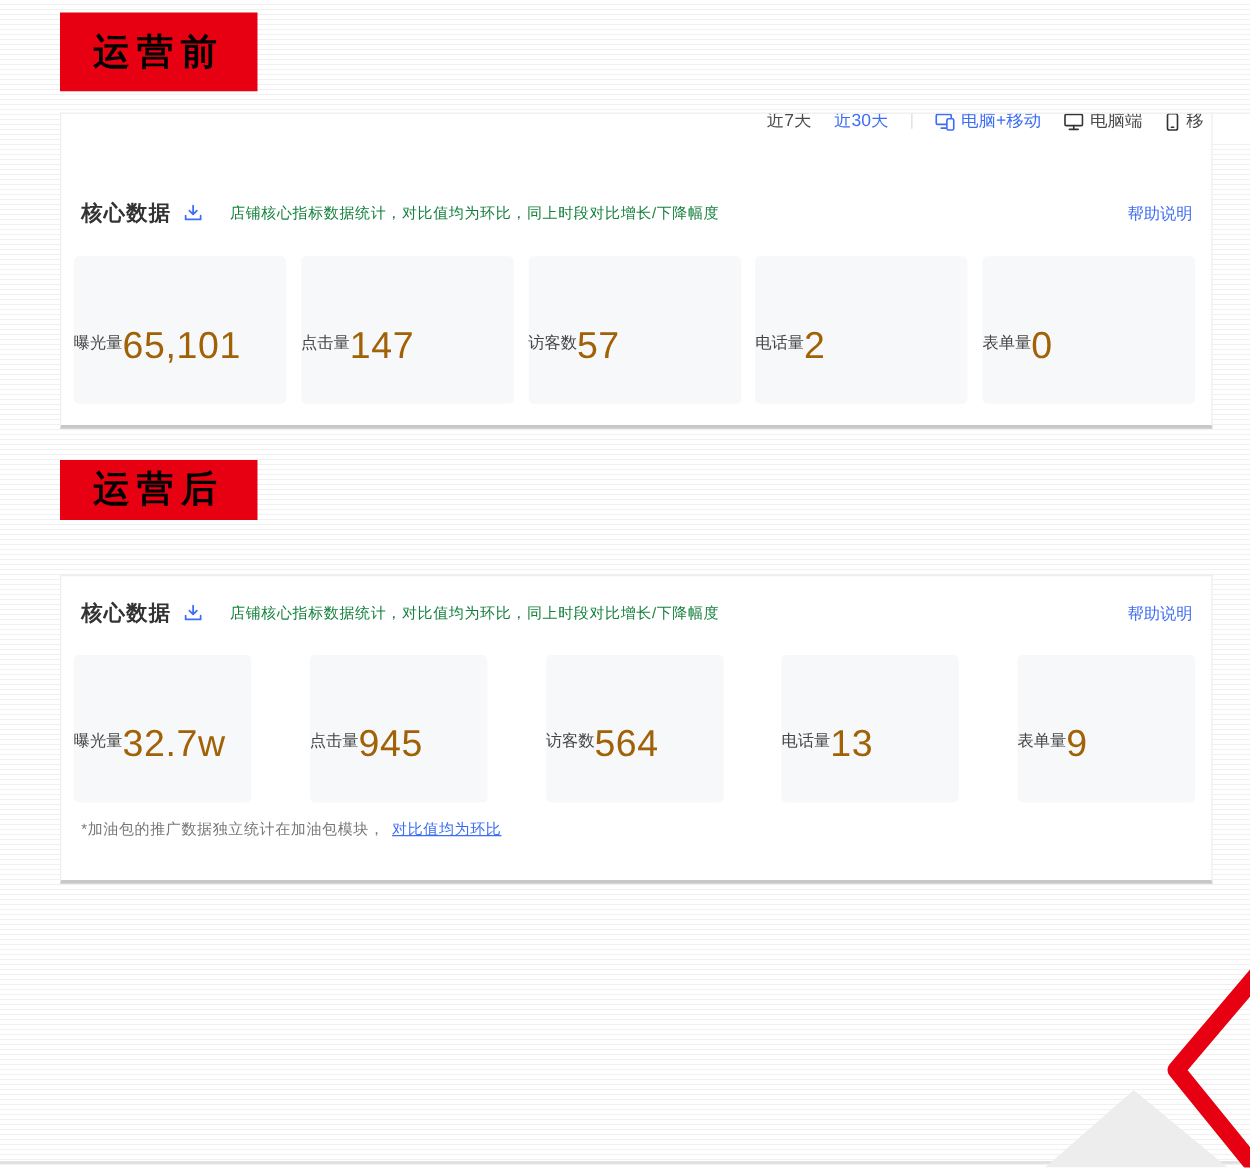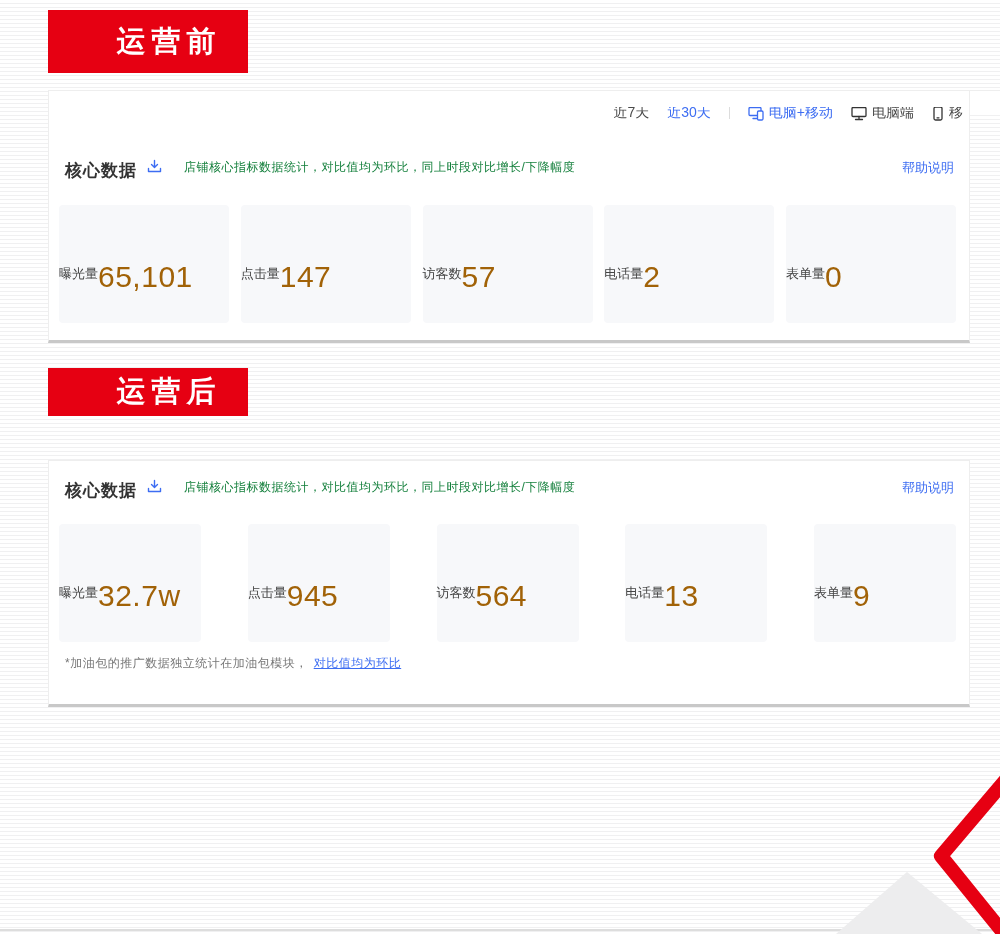--- a/index.html
+++ b/index.html
@@ -3,47 +3,47 @@
 <meta charset="utf-8">
 <style>
   html,body{margin:0;padding:0;}
   body{
     width:1000px;height:934px;position:relative;overflow:hidden;
     font-family:"Liberation Sans","DejaVu Sans",sans-serif;
     background:repeating-linear-gradient(to bottom,#ffffff 0px,#ffffff 3px,#f0f0f1 3px,#f0f0f1 4px);
   }
   .badge{
     position:absolute;left:48px;width:158px;height:63px;
-    background:#e60012;color:#ffffff;font-size:29px;font-weight:bold;
-    letter-spacing:6px;display:flex;align-items:center;justify-content:center;padding-left:42px;
+    background:#e60012;color:#000000;font-size:29px;font-weight:bold;
+    letter-spacing:6px;display:flex;align-items:center;justify-content:center;
   }
   .badge.first{top:10px;}
   .badge.second{top:368px;height:48px;}
   .card{
     position:absolute;left:48px;width:922px;background:#ffffff;
     border:1px solid #eeeeee;border-bottom:3px solid #c8c8c8;box-sizing:border-box;
     overflow:hidden;
   }
   .card.first{top:90px;height:253px;}
   .card.second{top:460px;height:247px;}
   .filter-strip{
     position:absolute;left:969px;top:90px;width:31px;height:24px;background:#fff;
     border-top:1px solid #eeeeee;box-sizing:border-box;
   }
   .filter-row{
-    position:absolute;top:16px;right:6px;height:22px;overflow:hidden;
+    position:absolute;top:0;right:6px;height:22px;overflow:hidden;
     display:flex;align-items:flex-start;gap:18px;white-space:nowrap;
   }
   .filter-item{
     display:inline-flex;align-items:center;gap:5px;
     font-size:14px;color:#4a4a4a;margin-top:-5px;line-height:20px;cursor:pointer;
   }
   .filter-item.active{color:#3d6df2;}
   .filter-divider{width:1px;height:14px;background:#dcdcdc;margin-top:-2px;}
-  .card-header{position:absolute;left:16px;right:15px;display:flex;}
+  .card-header{position:absolute;left:16px;right:15px;display:flex;align-items:center;}
   .card.first .card-header{top:68px;}
   .card.second .card-header{top:18px;}
   .card-title{font-size:17px;color:#333;font-weight:600;letter-spacing:1px;}
   .dl-icon{margin-left:10px;display:inline-flex;cursor:pointer;}
   .card-desc{font-size:12px;color:#15803d;margin-left:22px;letter-spacing:0.5px;}
   .help-link{margin-left:auto;font-size:13px;color:#3d6df2;cursor:pointer;}
   .tiles{position:absolute;left:10px;right:13px;display:flex;justify-content:space-between;}
   .card.first .tiles{top:114px;}
   .card.second .tiles{top:63px;}
   .tile{

